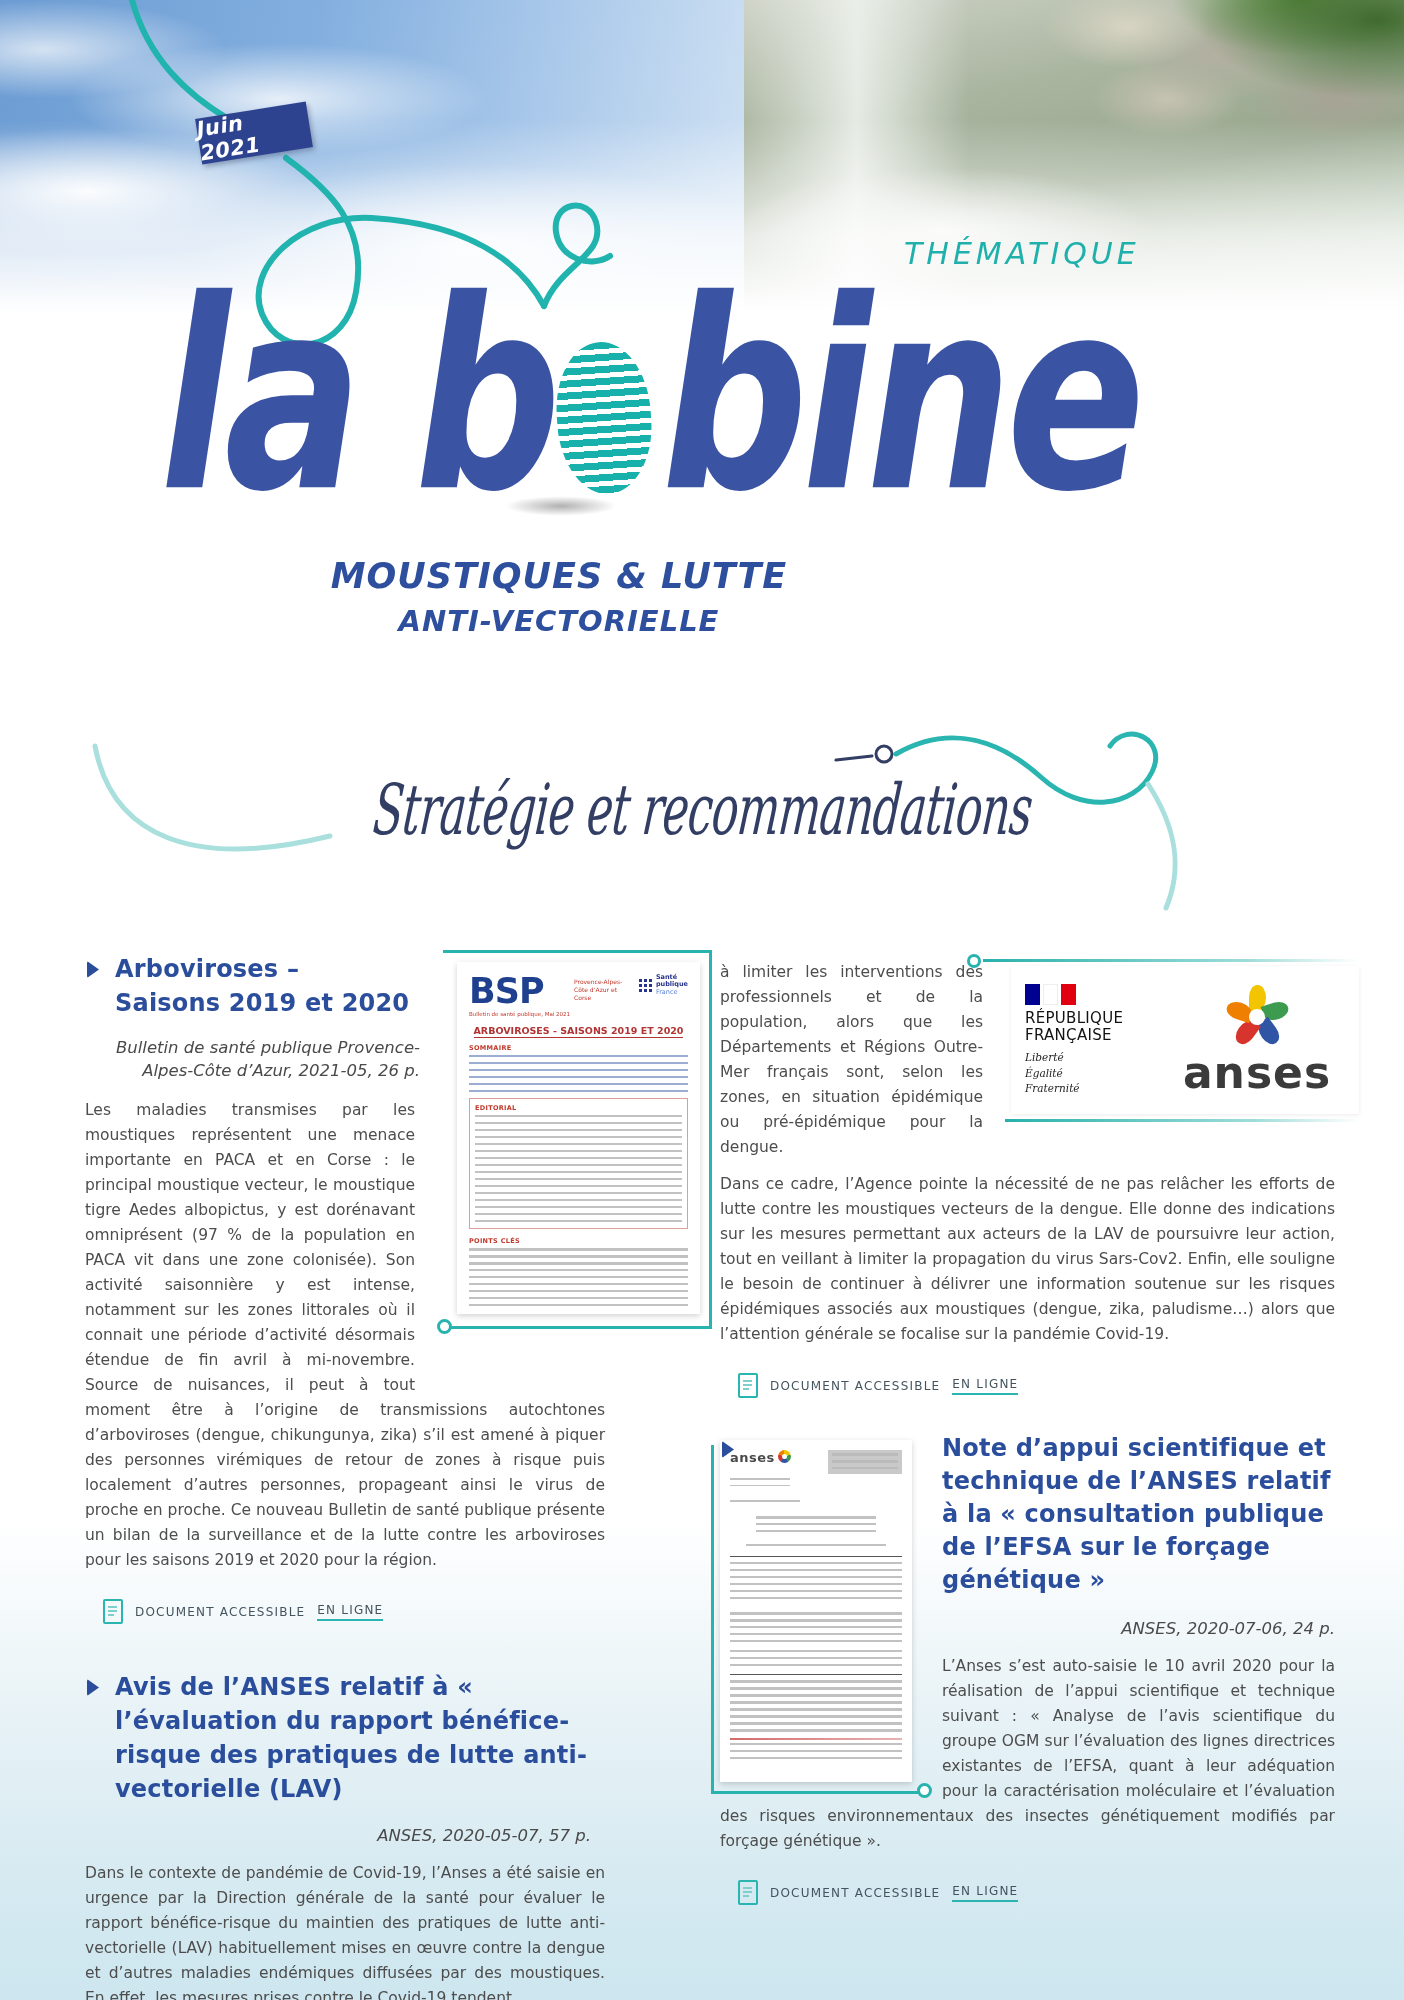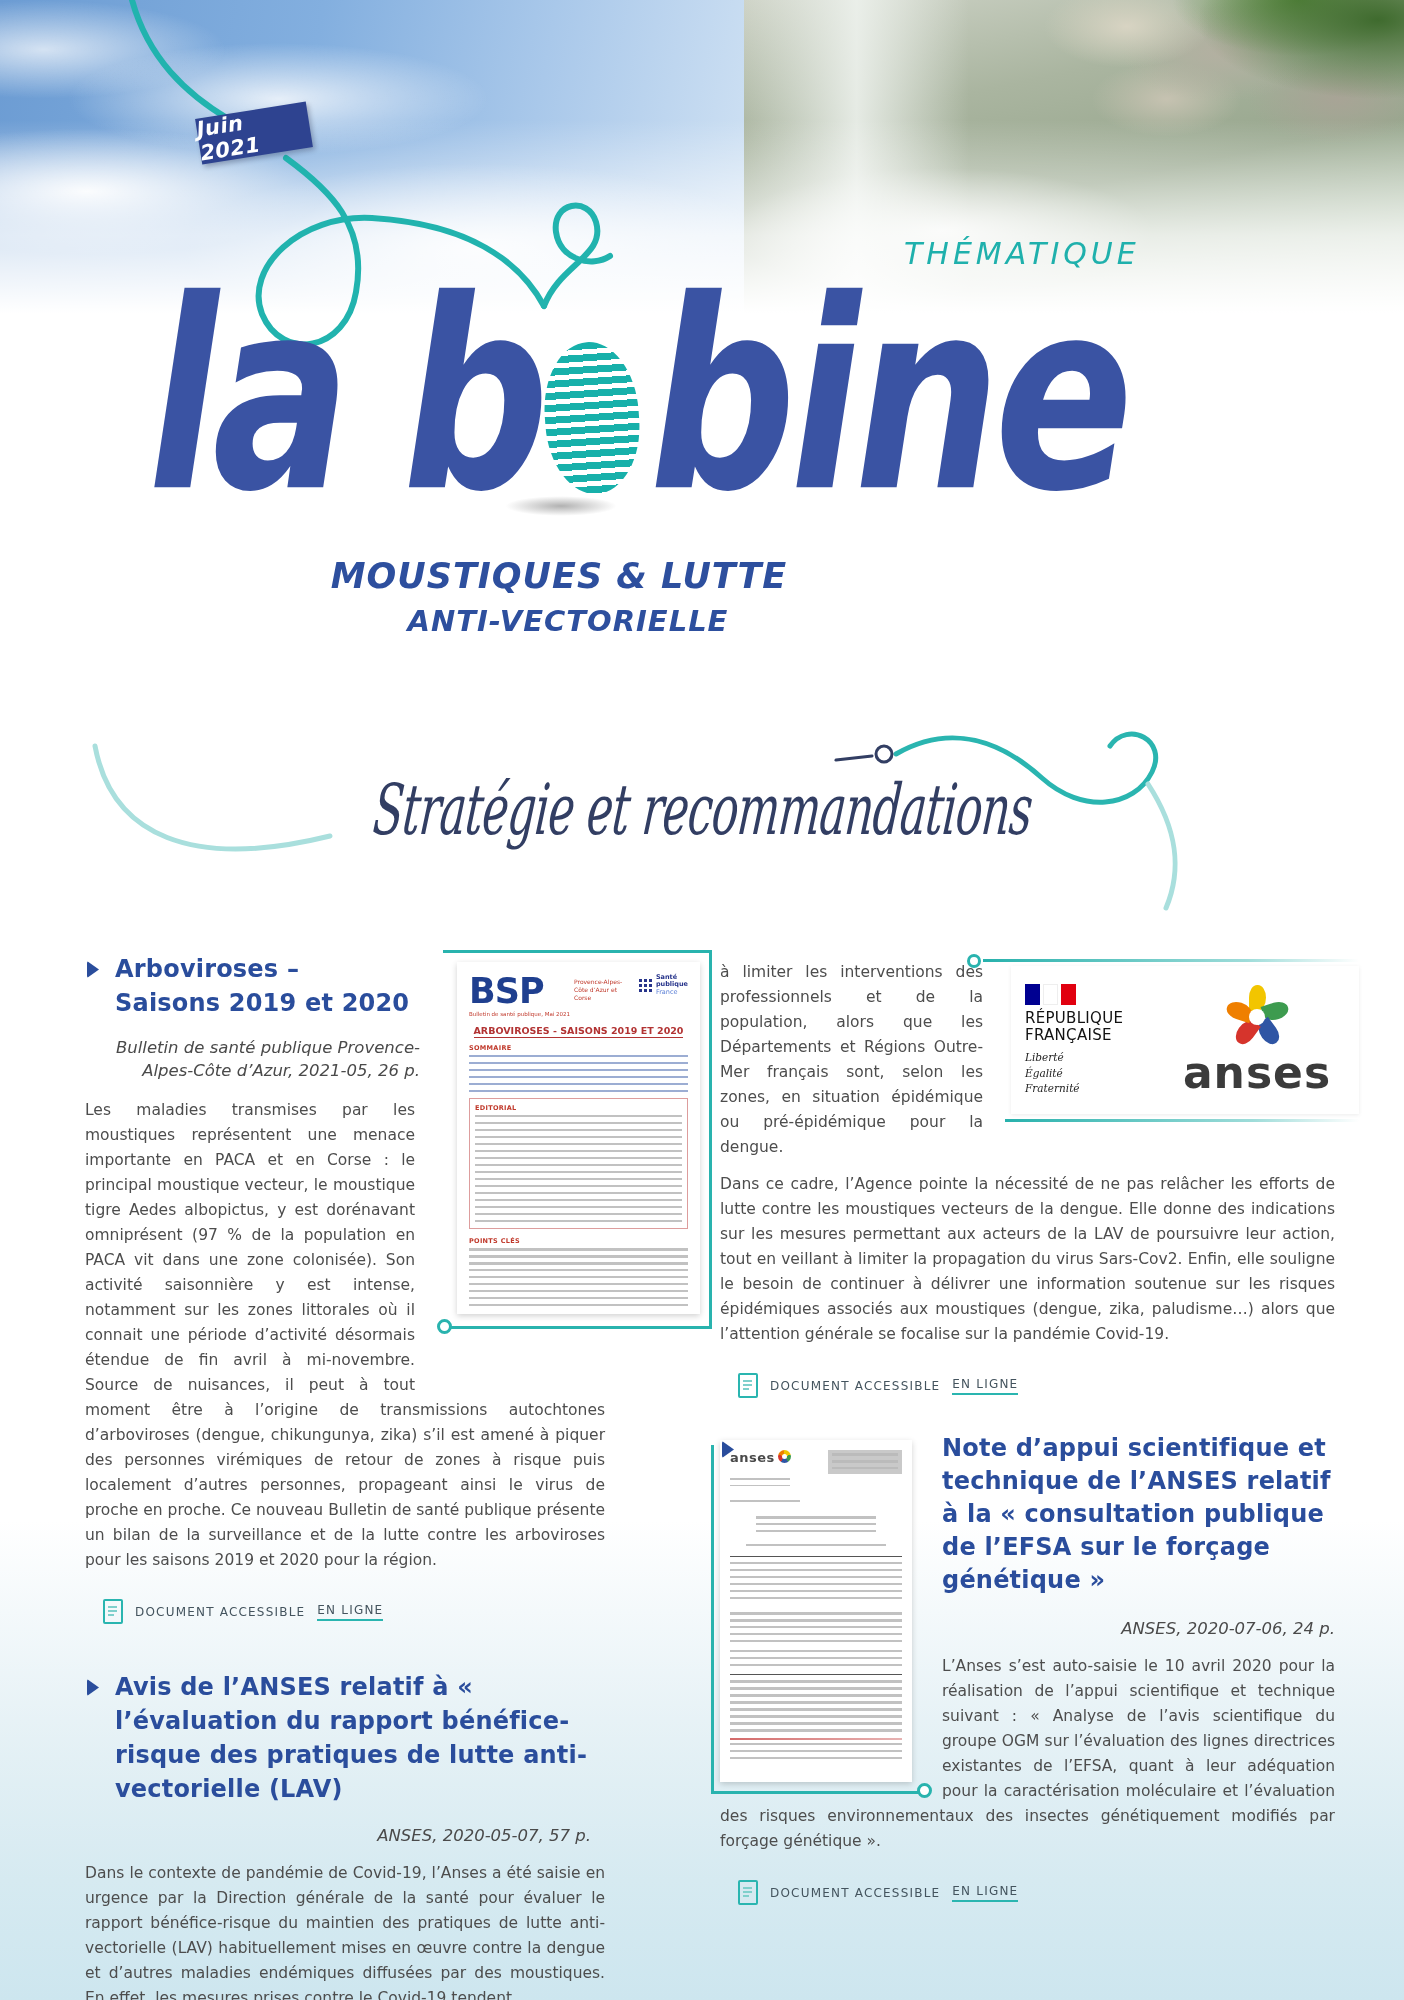--- a/index.html
+++ b/index.html
@@ -38,35 +38,35 @@
   .badge{
     position:absolute;left:198px;top:110px;width:112px;height:46px;background:#2e4390;
     transform:rotate(-9deg);display:flex;align-items:center;justify-content:center;
     color:#fff;font-size:21px;font-weight:bold;font-style:italic;letter-spacing:.5px;
     box-shadow:2px 3px 5px rgba(0,0,30,.25);
   }
   .thematique{
     position:absolute;left:904px;top:236px;font-size:30px;font-style:italic;color:#1fb0ac;
     letter-spacing:4px;font-weight:500;
   }
-  .logo-row{position:absolute;left:148px;top:150px;width:1100px;height:350px;
+  .logo-row{position:absolute;left:160px;top:150px;width:1100px;height:350px;
     display:flex;align-items:flex-end;color:#3a53a3;}
   .script-word{font-style:italic;font-weight:bold;font-size:205px;line-height:.78;
     transform:scaleY(1.28);transform-origin:50% 100%;letter-spacing:-6px;display:inline-block;}
   .w-la{margin-right:58px;}
   .bobbin{
     position:relative;width:94px;height:152px;margin:0 10px 6px 2px;border-radius:50%/47%;
     background:repeating-linear-gradient(180deg,#17b0aa 0 7px,#ffffff 7px 12px);
     transform:rotate(-4deg);flex:0 0 auto;
   }
   .bobbin-shadow{position:absolute;left:505px;top:496px;width:112px;height:20px;border-radius:50%;
     background:radial-gradient(ellipse at center,#b1b1b1 0%,rgba(177,177,177,0) 70%);}
   .subtitle1{position:absolute;left:0;top:556px;width:1118px;text-align:center;
     font-size:35px;font-weight:bold;font-style:italic;color:#2d4f9e;letter-spacing:1px;}
-  .subtitle2{position:absolute;left:9px;top:604px;width:1118px;text-align:center;
+  .subtitle2{position:absolute;left:0;top:604px;width:1118px;text-align:center;
     font-size:29px;font-weight:bold;font-style:italic;color:#2d4f9e;letter-spacing:1px;}
   
   .section-title{
     position:absolute;left:0;top:782px;width:1404px;text-align:center;
     font-family:"DejaVu Serif",serif;font-style:italic;color:#323e63;font-size:52px;
     transform:scale(.85,1.35) skewX(-8deg);transform-origin:50% 60%;letter-spacing:-1px;
   }
   
   .col-left{position:absolute;left:85px;top:952px;width:520px;}
   .col-right{position:absolute;left:720px;top:952px;width:615px;}

